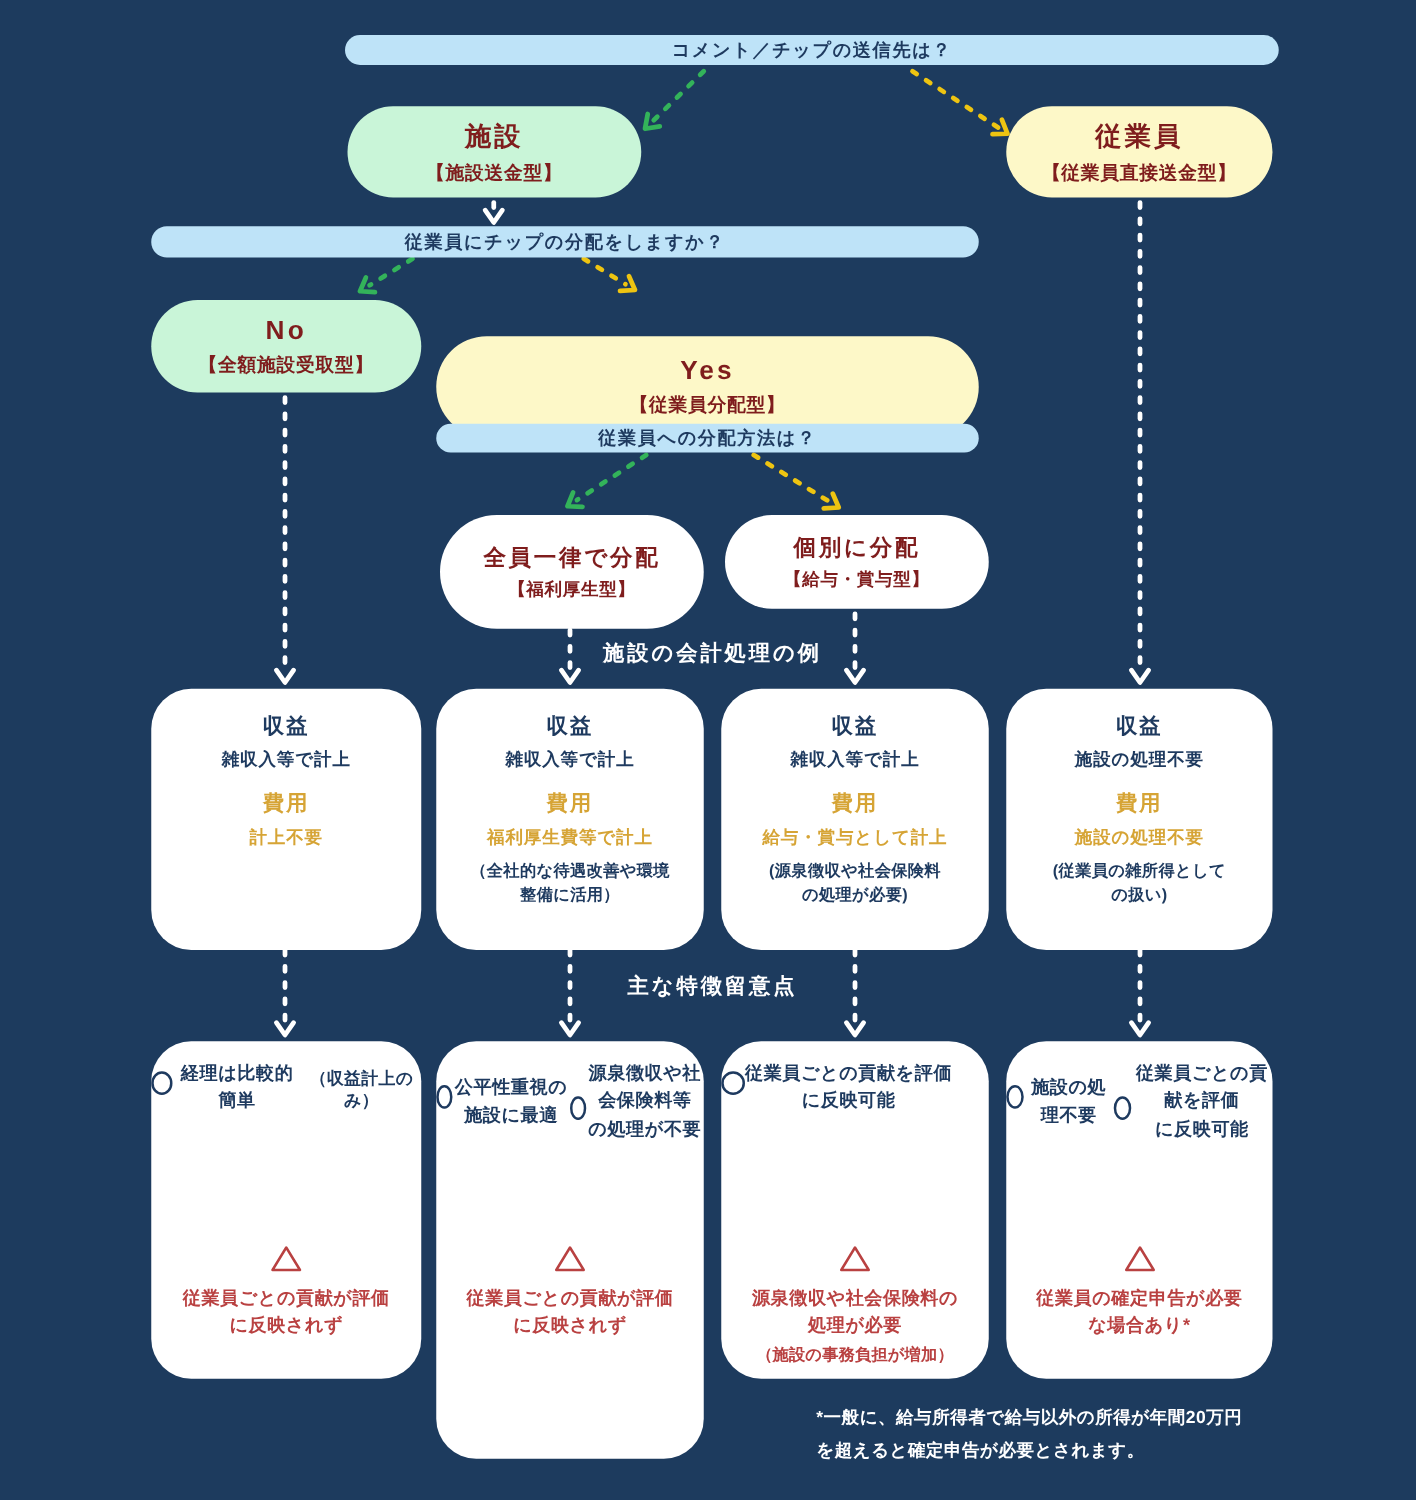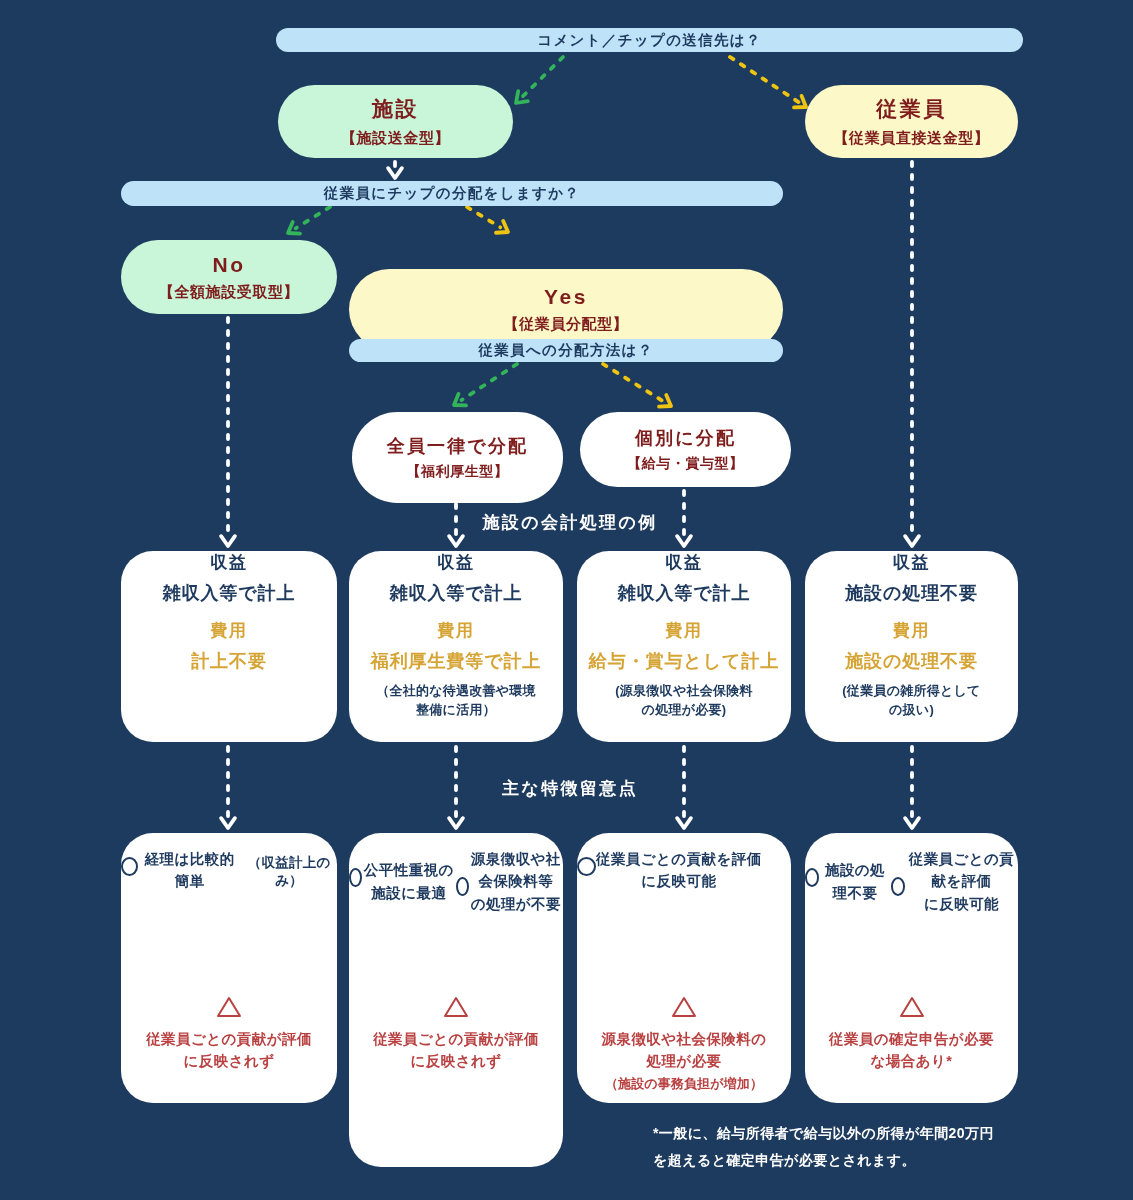--- a/index.html
+++ b/index.html
@@ -25,23 +25,23 @@
   .yellow{background:#fdf8c8;}
   .whitebg{background:#ffffff;}
   .sect{
     position:absolute;z-index:1;color:#ffffff;font-weight:bold;font-size:17px;
     letter-spacing:0.14em;text-align:center;
   }
   .card{
     position:absolute;z-index:1;background:#ffffff;border-radius:32px;
     color:#1e3a5f;text-align:center;
   }
-  .acct{display:flex;flex-direction:column;align-items:center;}
+  .acct{display:flex;flex-direction:column;align-items:center;padding-top:18px;}
   .acct .h{font-size:17px;font-weight:bold;letter-spacing:0.1em;}
-  .acct .b{font-size:18px;font-weight:bold;margin-top:7px;letter-spacing:0.05em;}
+  .acct .b{font-size:14px;font-weight:bold;margin-top:7px;letter-spacing:0.05em;}
   .acct .mt{margin-top:14px;}
   .gold{color:#d6a435;}
   .acct .note{
     font-size:13px;font-weight:bold;margin-top:9px;line-height:1.45;
     white-space:pre-line;letter-spacing:0.02em;
   }
   .pros{display:flex;flex-direction:row;align-items:center;padding-top:15px;}
   .circle{
     width:19px;height:19px;border:2px solid #1e3a5f;border-radius:50%;
     margin-bottom:8px;box-sizing:border-box;

